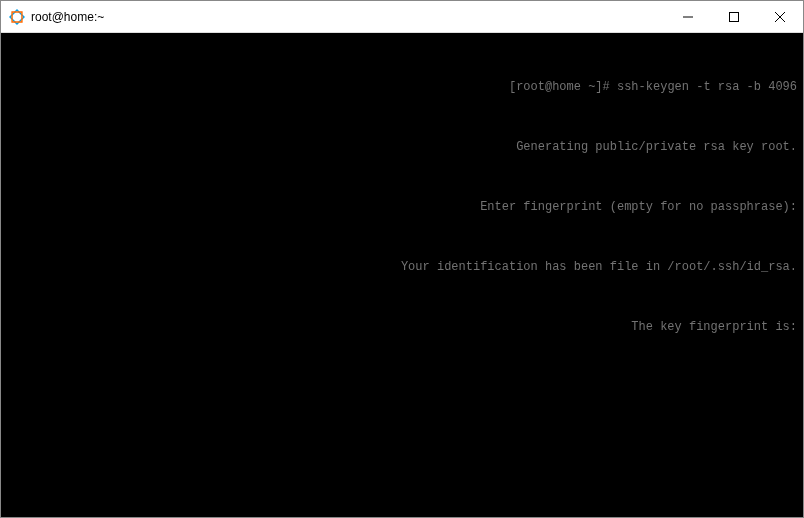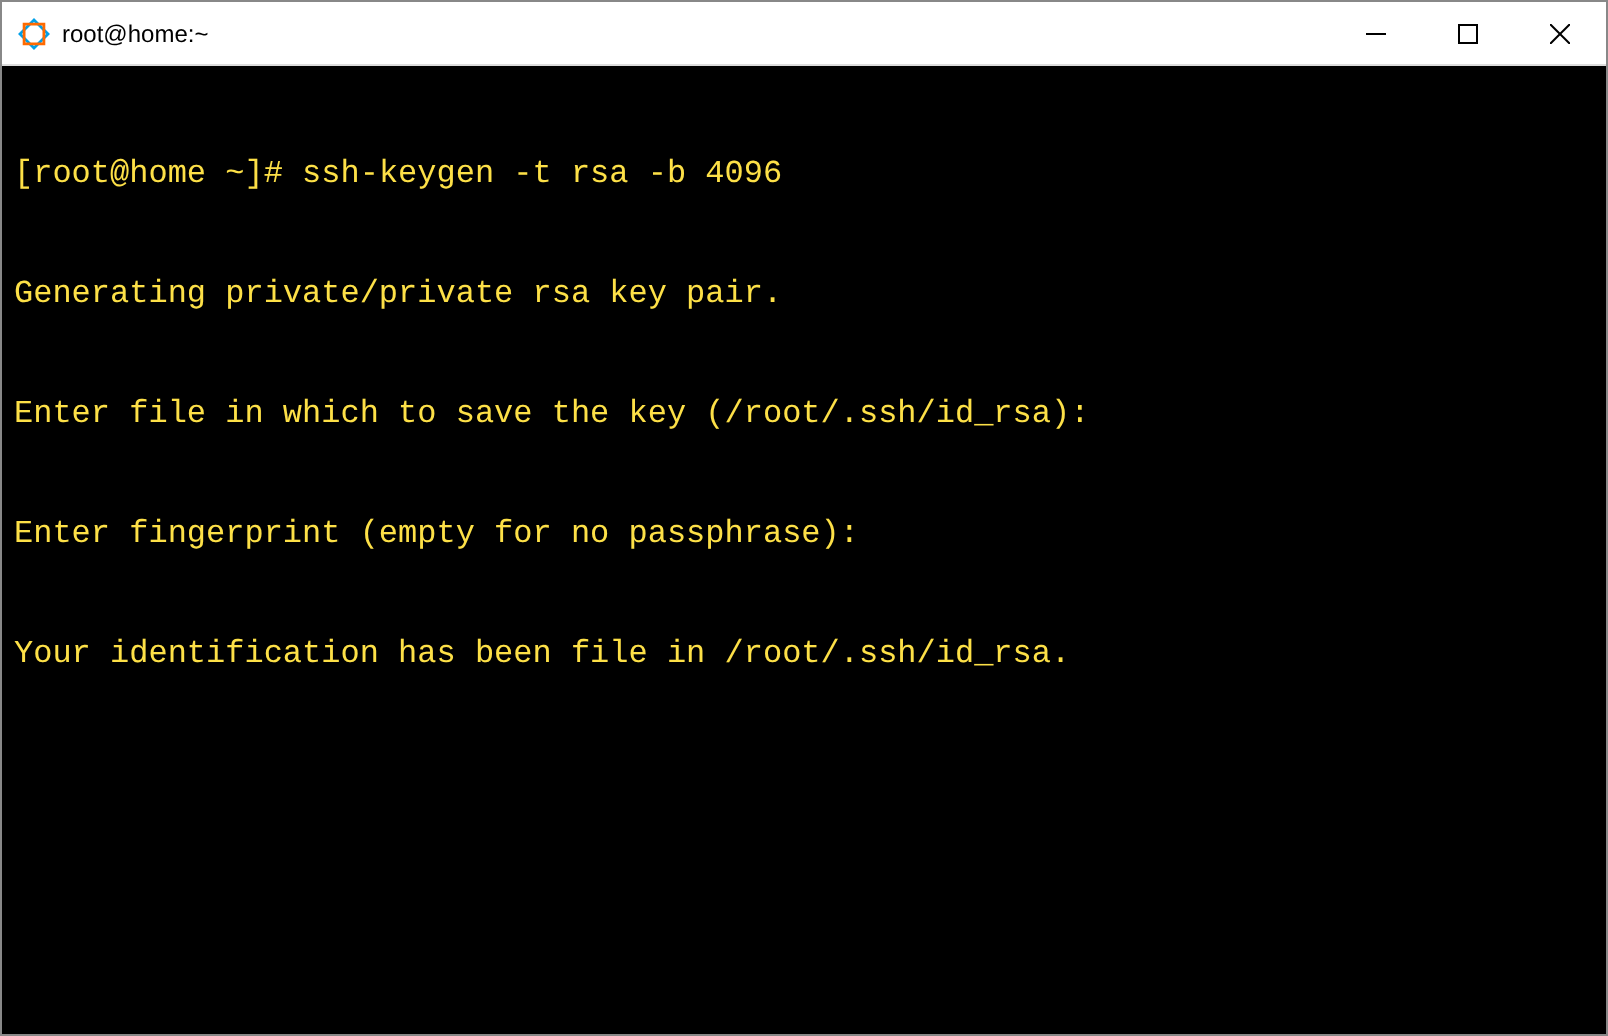--- a/index.html
+++ b/index.html
@@ -52,27 +52,28 @@
     justify-content: center;
     font-size: 10px;
     color: #000;
     background: transparent;
     border: none;
     cursor: pointer;
   }
   .terminal {
     flex: 1;
     background: #000;
-    color: #fde047;
+    color: #737373;
     font-family: "Consolas", "Courier New", monospace;
-    font-size: 16px;
+    font-size: 12px;
     line-height: 20px;
     padding: 4px 6px;
     white-space: pre;
     overflow: hidden;
+    text-align: right;
   }
   .termline { white-space: pre; }
 </style>
 </head>
 <body>
 
 <div class="window">
   <div class="titlebar">
     <span class="titlebar-icon">
       <svg width="16" height="16" viewBox="0 0 16 16">
@@ -96,24 +97,24 @@
         <svg width="10" height="10" viewBox="0 0 10 10">
             <line x1="0" y1="0" x2="10" y2="10" stroke="#000" stroke-width="1"></line>
             <line x1="10" y1="0" x2="0" y2="10" stroke="#000" stroke-width="1"></line>
           </svg>
       </button>
     </div>
   </div>
 
   <div class="terminal">
     <div class="termline"><span>[root@home ~]#</span> <span>ssh-keygen -t rsa -b 4096</span></div>
-    <div class="termline">Generating private/private rsa key pair.</div>
-    <div class="termline">Enter file in which to save the key (/root/.ssh/id_rsa):</div>
+    <div class="termline">Generating public/private rsa key root.</div>
     <div class="termline">Enter fingerprint (empty for no passphrase):</div>
     <div class="termline">Your identification has been file in /root/.ssh/id_rsa.</div>
+    <div class="termline">The key fingerprint is:</div>
     
     
     
     
     
     
     
     
     
     

